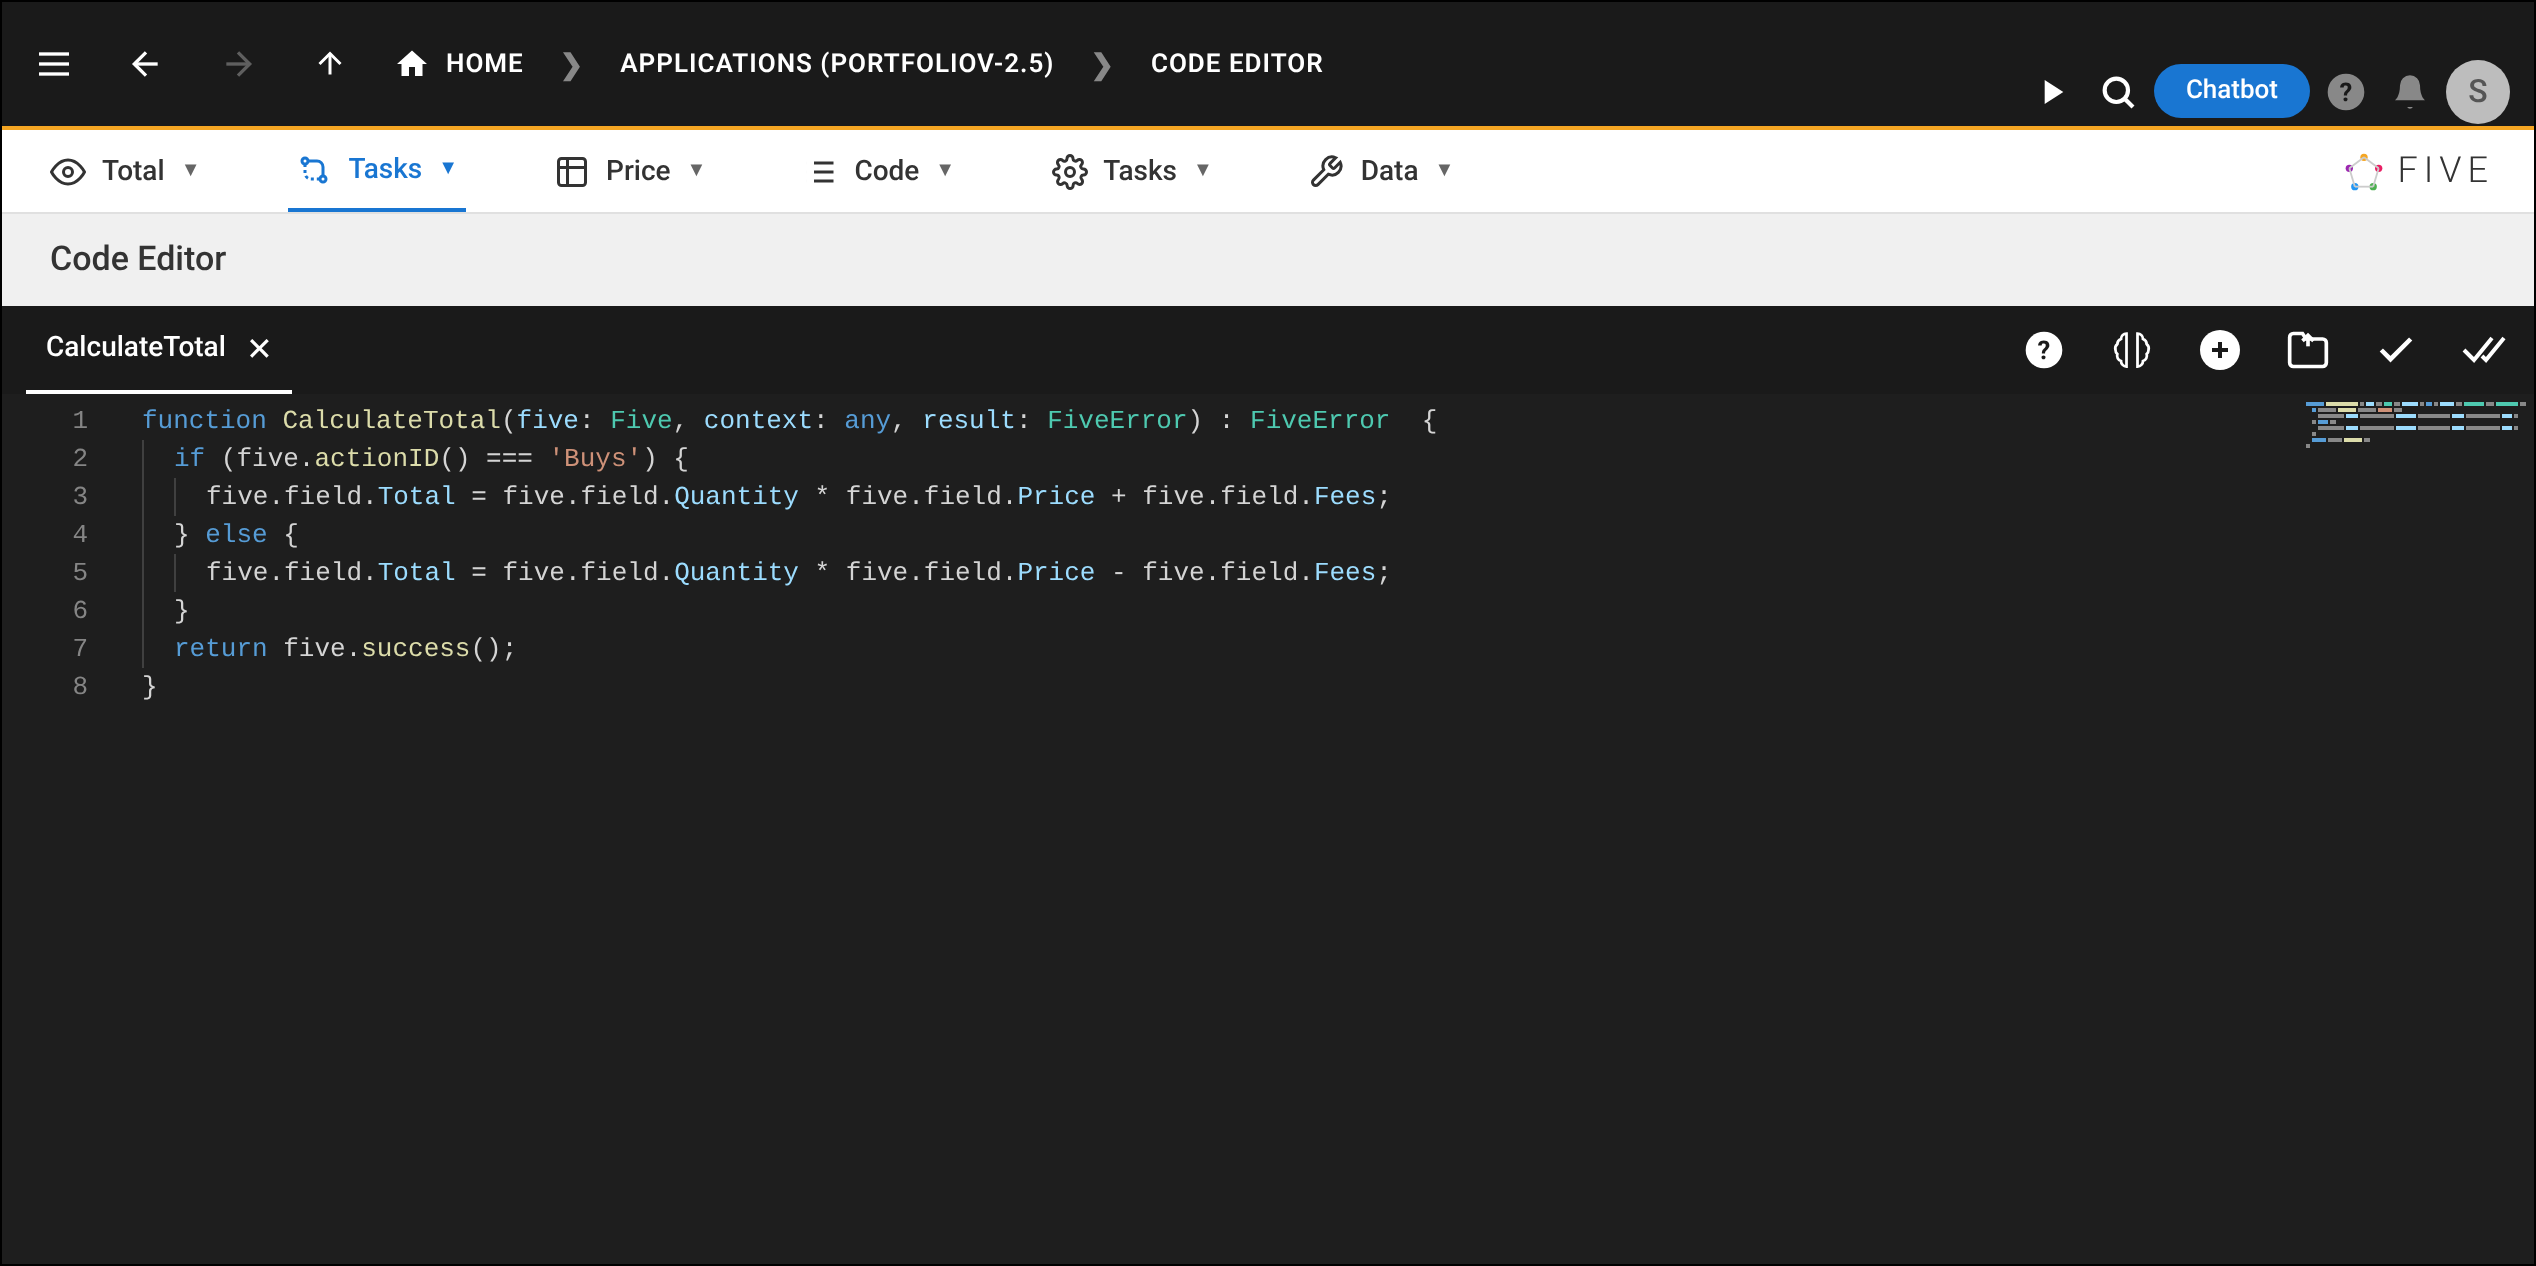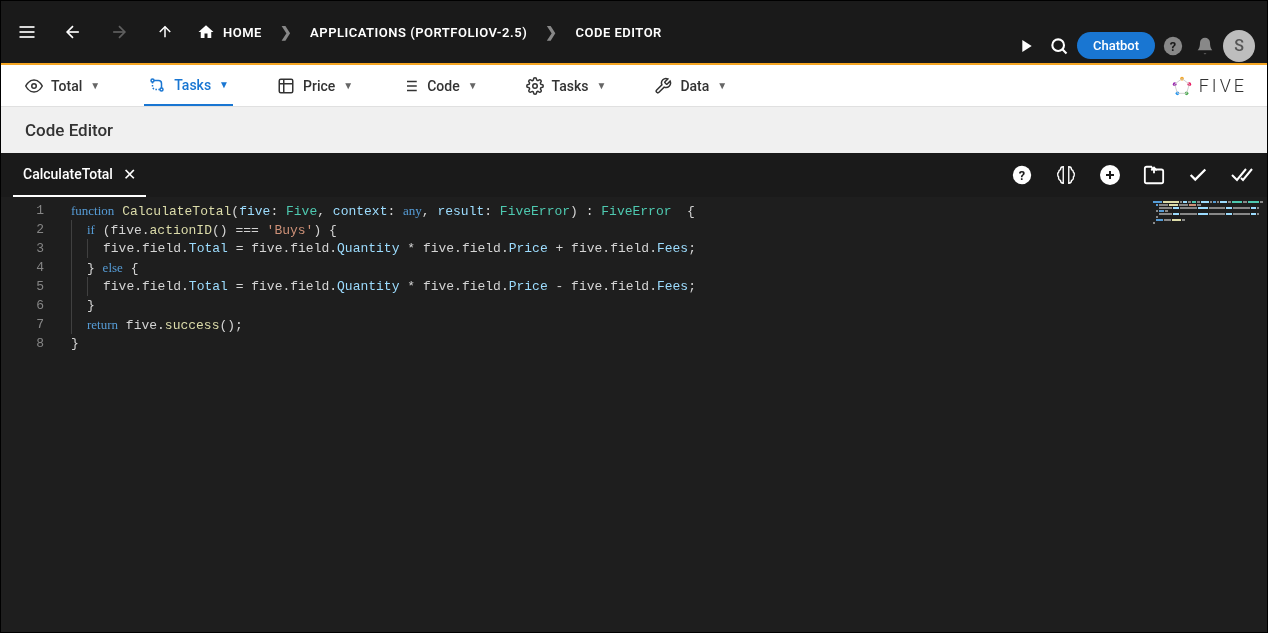--- a/index.html
+++ b/index.html
@@ -39,21 +39,21 @@
 
 .code-editor { background: #1e1e1e; height: calc(633px - 54px - 42px - 46px - 44px - 2px); display: flex; font-family: Consolas, Monaco, "Courier New", monospace; font-size: 13px; position: relative; }
 .gutter { background: #1e1e1e; width: 55px; text-align: right; padding: 4px 12px 4px 0; color: #858585; line-height: 19px; user-select: none; }
 .code-area { flex: 1; padding: 4px 0 4px 15px; line-height: 19px; color: #d4d4d4; white-space: pre; overflow: hidden; }
 .code-line { height: 19px; }
 .minimap { position: absolute; right: 4px; top: 4px; width: 110px; height: 20px; }
 .minimap-line { height: 2px; display: flex; gap: 1px; margin-bottom: 1px; }
 .mm-tok { height: 2px; }
 
 
-.kw { color: #569cd6; font-family: Liberation Serif, serif; }
+.kw { color: #569cd6; }
 .type { color: #4ec9b0; }
 .fn { color: #dcdcaa; }
 .str { color: #ce9178; }
 .prop { color: #9cdcfe; }
 .punct { color: #d4d4d4; }
 .indent-guide { border-left: 1px solid #404040; display: inline-block; width: 1px; height: 19px; vertical-align: top; margin-right: 15px; }
 
 svg { display: block; }
 </style>
 </head>

